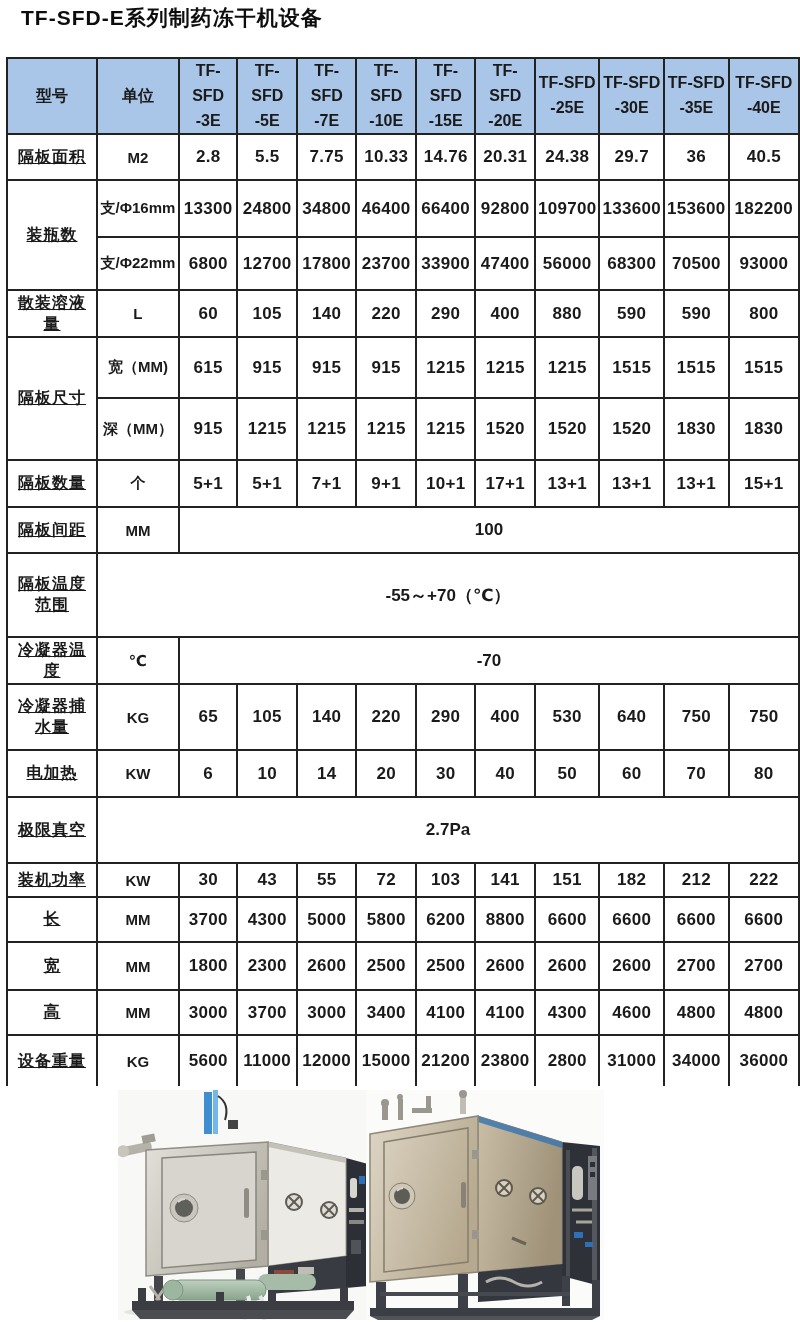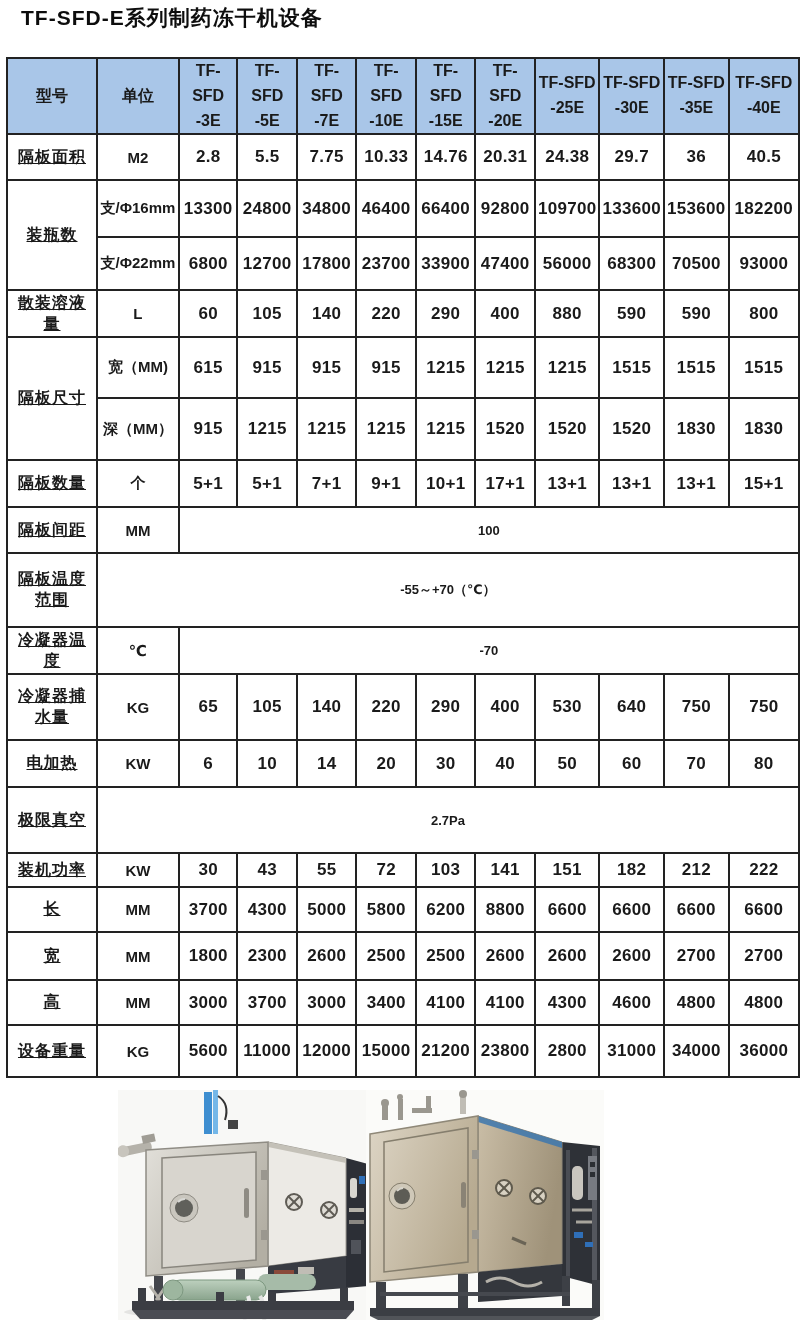--- a/index.html
+++ b/index.html
@@ -7,21 +7,21 @@
         font-family:"Liberation Sans","DejaVu Sans",sans-serif;color:#1a1a1a;}
   .title{position:absolute;left:21px;top:4px;margin:0;font-size:21px;font-weight:800;
          letter-spacing:1px;color:#0d0d0d;white-space:nowrap;}
   table.spec{position:absolute;left:6px;top:57px;border-collapse:collapse;table-layout:fixed;}
   table.spec td{border:2px solid #222222;text-align:center;vertical-align:middle;
                 font-weight:700;padding:0 2px;overflow:hidden;}
   tr.head td{background:#a9c6e8;font-size:16px;line-height:1.55;white-space:pre-line;}
   td.lbl{font-size:16px;letter-spacing:1px;text-decoration:underline;}
   td.unit{font-size:15px;}
   td.val{font-size:17px;letter-spacing:0.3px;}
-  td.merged{font-size:13px;}
+  td.merged{font-size:17px;}
   .photos{position:absolute;left:0;top:1086px;width:800px;height:236px;background:#ffffff;}
   .photo{position:absolute;}
 </style>
 </head>
 <body>
 
 <div class="page">
 
   <h1 class="title">TF-SFD-E系列制药冻干机设备</h1>
 
@@ -166,21 +166,21 @@
           <td class="val">13+1</td>
           <td class="val">15+1</td>
         </tr>
 
       <tr style="height:46px">
         <td class="lbl">隔板间距</td>
         <td class="unit">MM</td>
         <td class="merged" colspan="10">100</td>
       </tr>
 
-      <tr style="height:74px">
+      <tr style="height:84px">
         <td class="lbl">隔板温度范围</td>
         <td class="merged" colspan="11">-55～+70（℃）</td>
       </tr>
 
       <tr style="height:47px">
         <td class="lbl">冷凝器温度</td>
         <td class="unit">℃</td>
         <td class="merged" colspan="10">-70</td>
       </tr>
 

